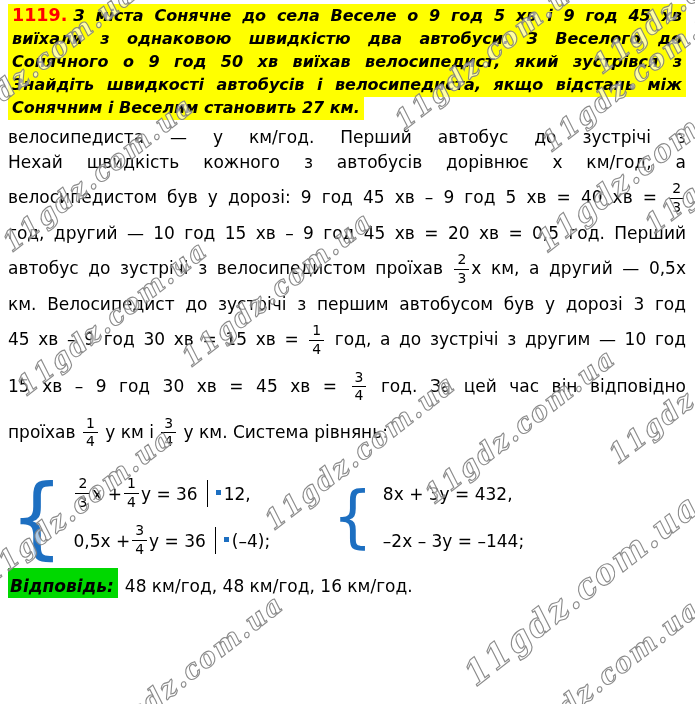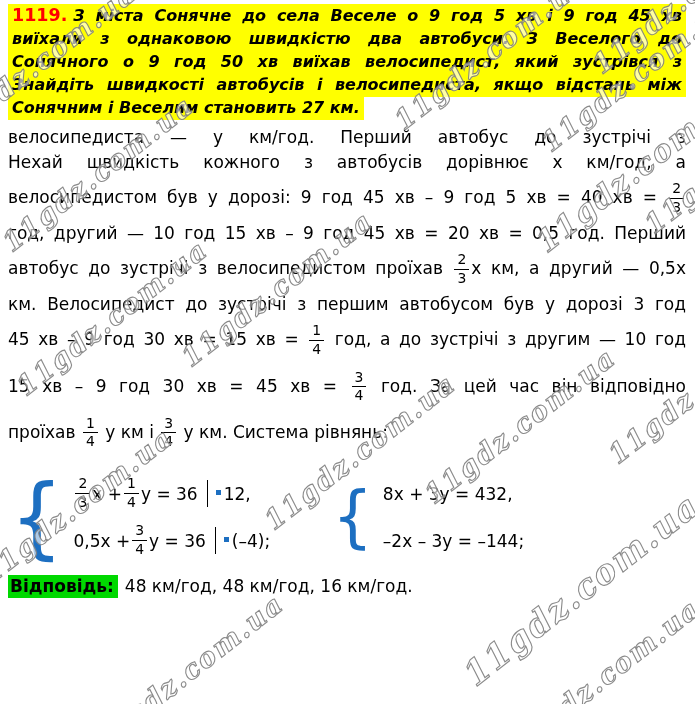--- a/index.html
+++ b/index.html
@@ -43,22 +43,22 @@
   .brace{color:var(--math-blue,#1d6fc1);font-weight:400;line-height:1;user-select:none;
          font-family:"DejaVu Sans",sans-serif;}
   .system.left .brace{font-size:84px;transform:scaleY(1.06);}
   .system.right .brace{font-size:64px;transform:scaleY(1.05);}
   .eqs{display:flex;flex-direction:column;height:100%;margin-left:10px;}
   .eq{flex:1;display:flex;align-items:center;white-space:nowrap;}
 
   
   .post .sl{line-height:27px;}
   .answer{margin-top:3px;line-height:28px;}
-  .ans-label{background:var(--ans-green,#00d800);font-weight:700;
-             padding:1px 4px 2px 2px;margin-top:36px;}
+  .ans-label{background:var(--ans-green,#00d800);font-style:italic;font-weight:700;
+             padding:8px 4px 2px 2px;margin-top:36px;}
   .ans-text{margin-left:7px;text-align:right;}
 
   
   .wm-layer{position:absolute;left:0;top:0;right:0;bottom:0;z-index:2;pointer-events:none;overflow:hidden;}
   .wm{position:absolute;font-family:"DejaVu Serif","Liberation Serif",serif;
       font-weight:700;font-style:italic;letter-spacing:2px;white-space:nowrap;
       color:rgba(255,255,255,0.10);
       -webkit-text-stroke:1.1px rgba(125,125,125,0.9);
       text-shadow:0 0 1px rgba(255,255,255,0.6);
       transform-origin:left center;}

